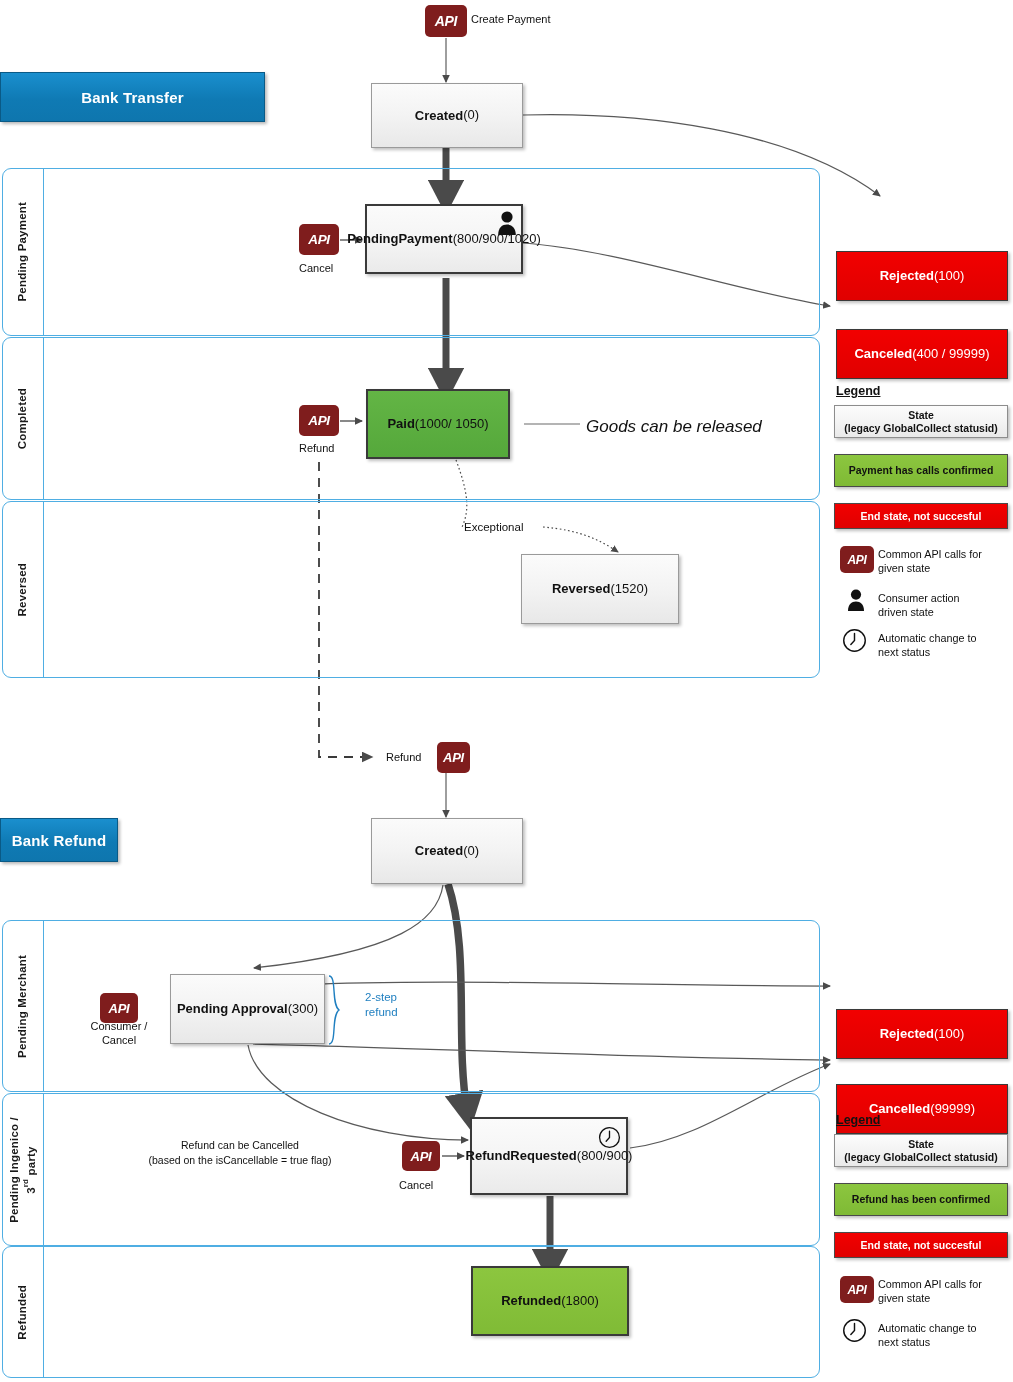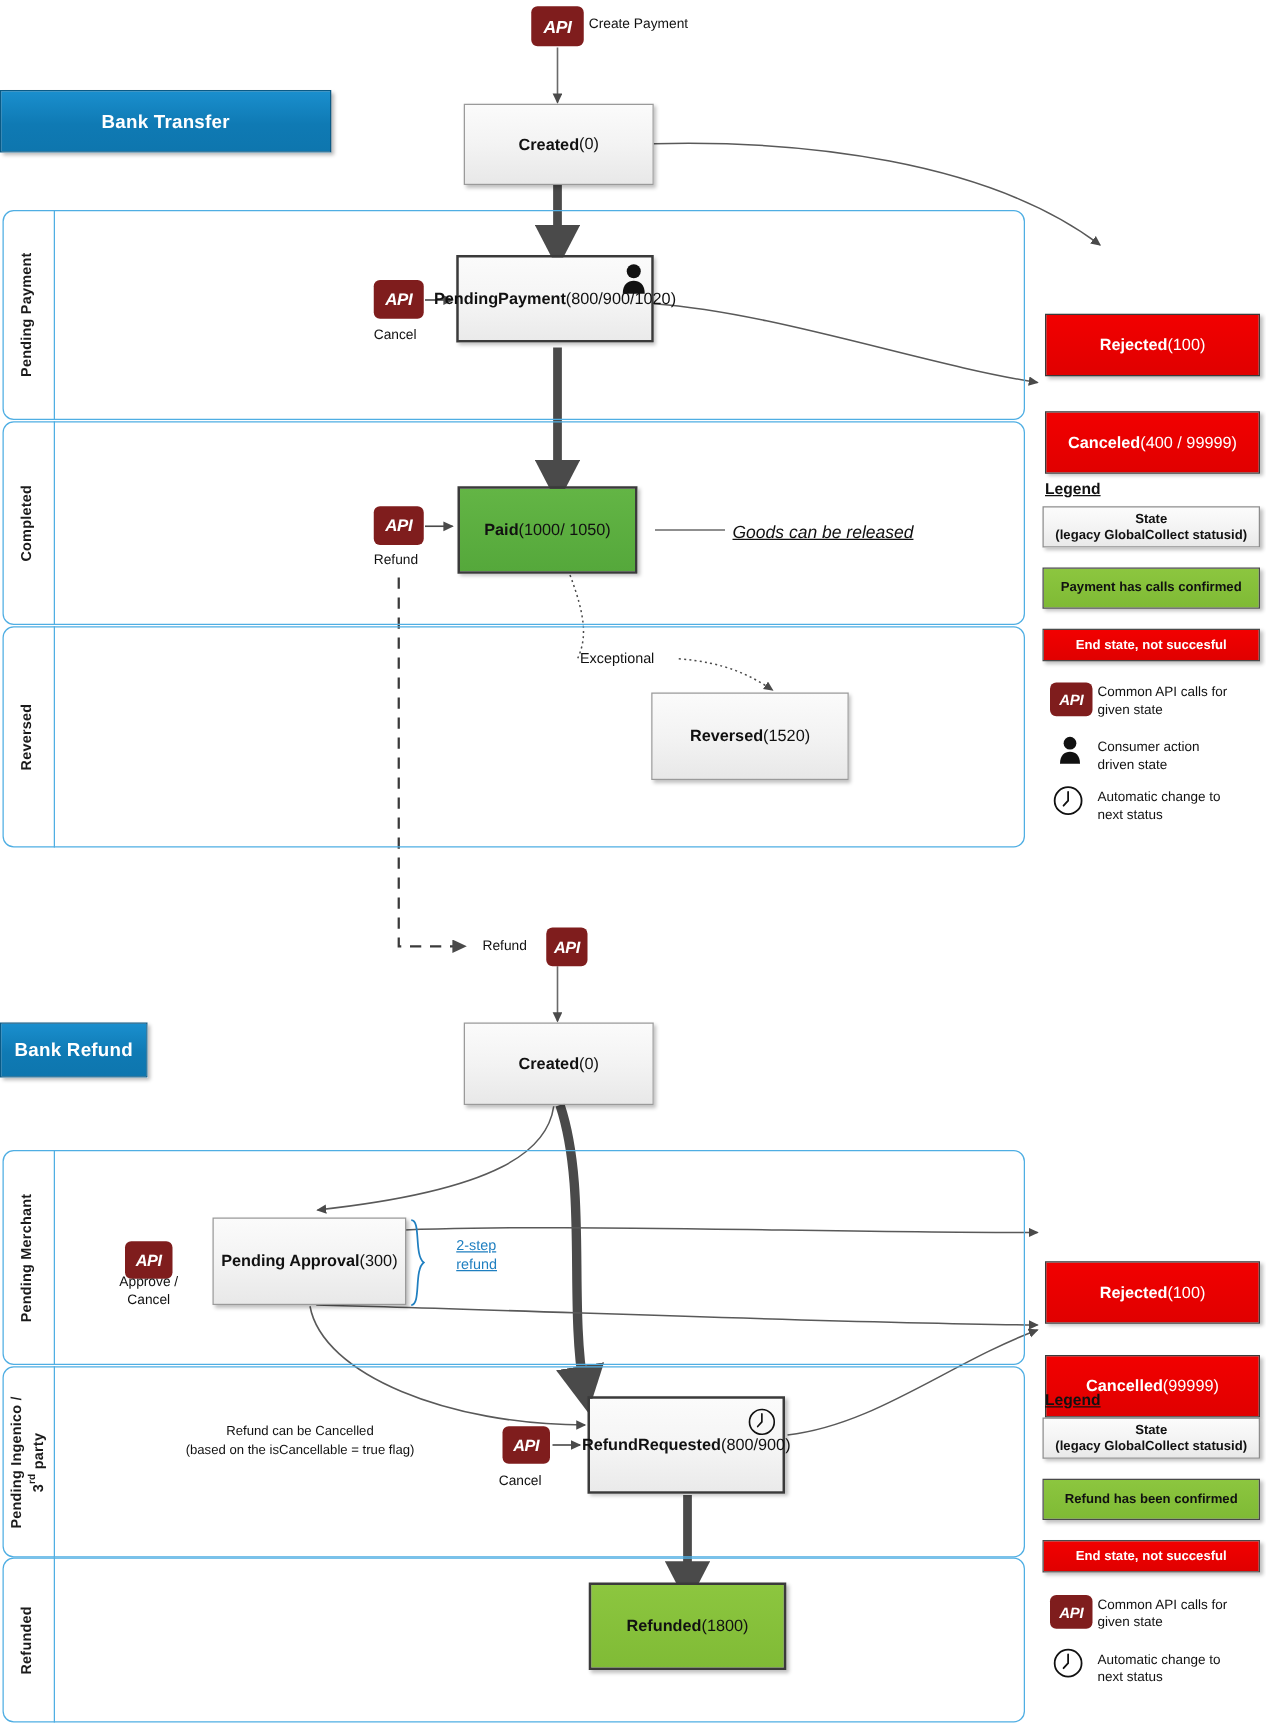--- a/index.html
+++ b/index.html
@@ -71,21 +71,21 @@
   
   .apichip{
     background:#7f1d1d;border-radius:5px;color:#fff;
     font-weight:bold;font-style:italic;
     display:flex;align-items:center;justify-content:center;
     letter-spacing:-0.3px;
   }
 
   
   .txt{position:absolute;font-size:11px;color:#111;line-height:1.3;}
-  .txt.ital{font-style:italic;font-size:14px;text-decoration:underline;}
+  .txt.ital{font-style:italic;font-size:17px;}
   .txt.blue{color:#1f7fc0;font-size:11.5px;}
   .txt.ctr{text-align:center;}
 
   
   .legend-title{font-weight:bold;font-size:12.5px;text-decoration:underline;color:#111;}
   .lg-box{
     box-sizing:border-box;display:flex;align-items:center;justify-content:center;
     text-align:right;font-size:10.5px;font-weight:bold;line-height:1.2;
     box-shadow:2px 2px 3px rgba(0,0,0,.25);
   }
@@ -309,28 +309,28 @@
 
   <div class="abs state grey" style="left:170px;top:974px;width:155px;height:70px;">
     <div class="t1">Pending Approval</div>
     <div class="t2">(300)</div>
   </div>
 
   <div class="abs apichip" style="left:100px;top:993px;width:38px;height:30px;font-size:13px;">
     <span>API</span>
   </div>
   <div class="txt ctr" style="left:84px;top:1019px;width:70px;">
-    <div>Approve /</div>
+    <div>Consumer /</div>
     <div>Cancel</div>
   </div>
 
   <svg class="abs" style="left:327px;top:974px;width:22px;height:72px;" viewBox="0 0 22 72">
     <path d="M2,2 C10,2 4,30 12,36 C4,42 10,70 2,70" fill="none" stroke="#1f7fc0" stroke-width="1.4"></path>
   </svg>
-  <div class="txt blue" style="left:365px;top:990px;text-decoration:underline;">
+  <div class="txt blue" style="left:365px;top:990px;">
     <div>2-step</div>
     <div>refund</div>
   </div>
 
   <div class="abs state red" style="left:836px;top:961px;width:172px;height:50px;">
     <div class="t1">Rejected</div>
     <div class="t2">(100)</div>
   </div>
   <div class="abs state red" style="left:836px;top:1036px;width:172px;height:50px;">
     <div class="t1">Cancelled</div>

